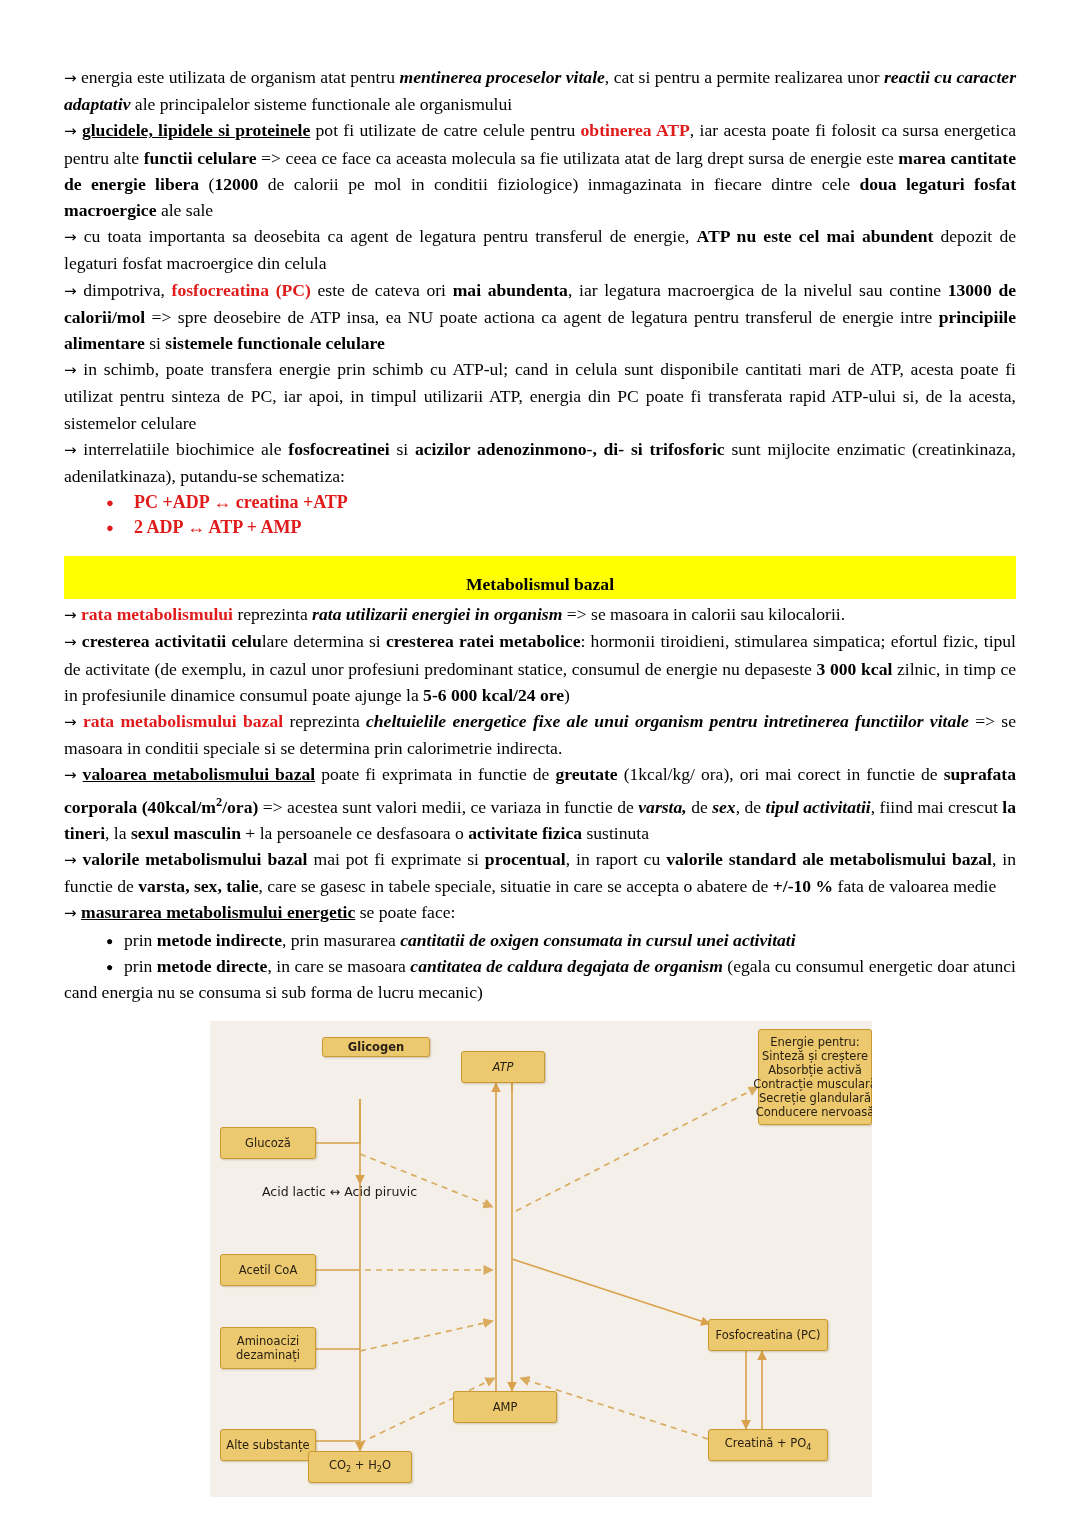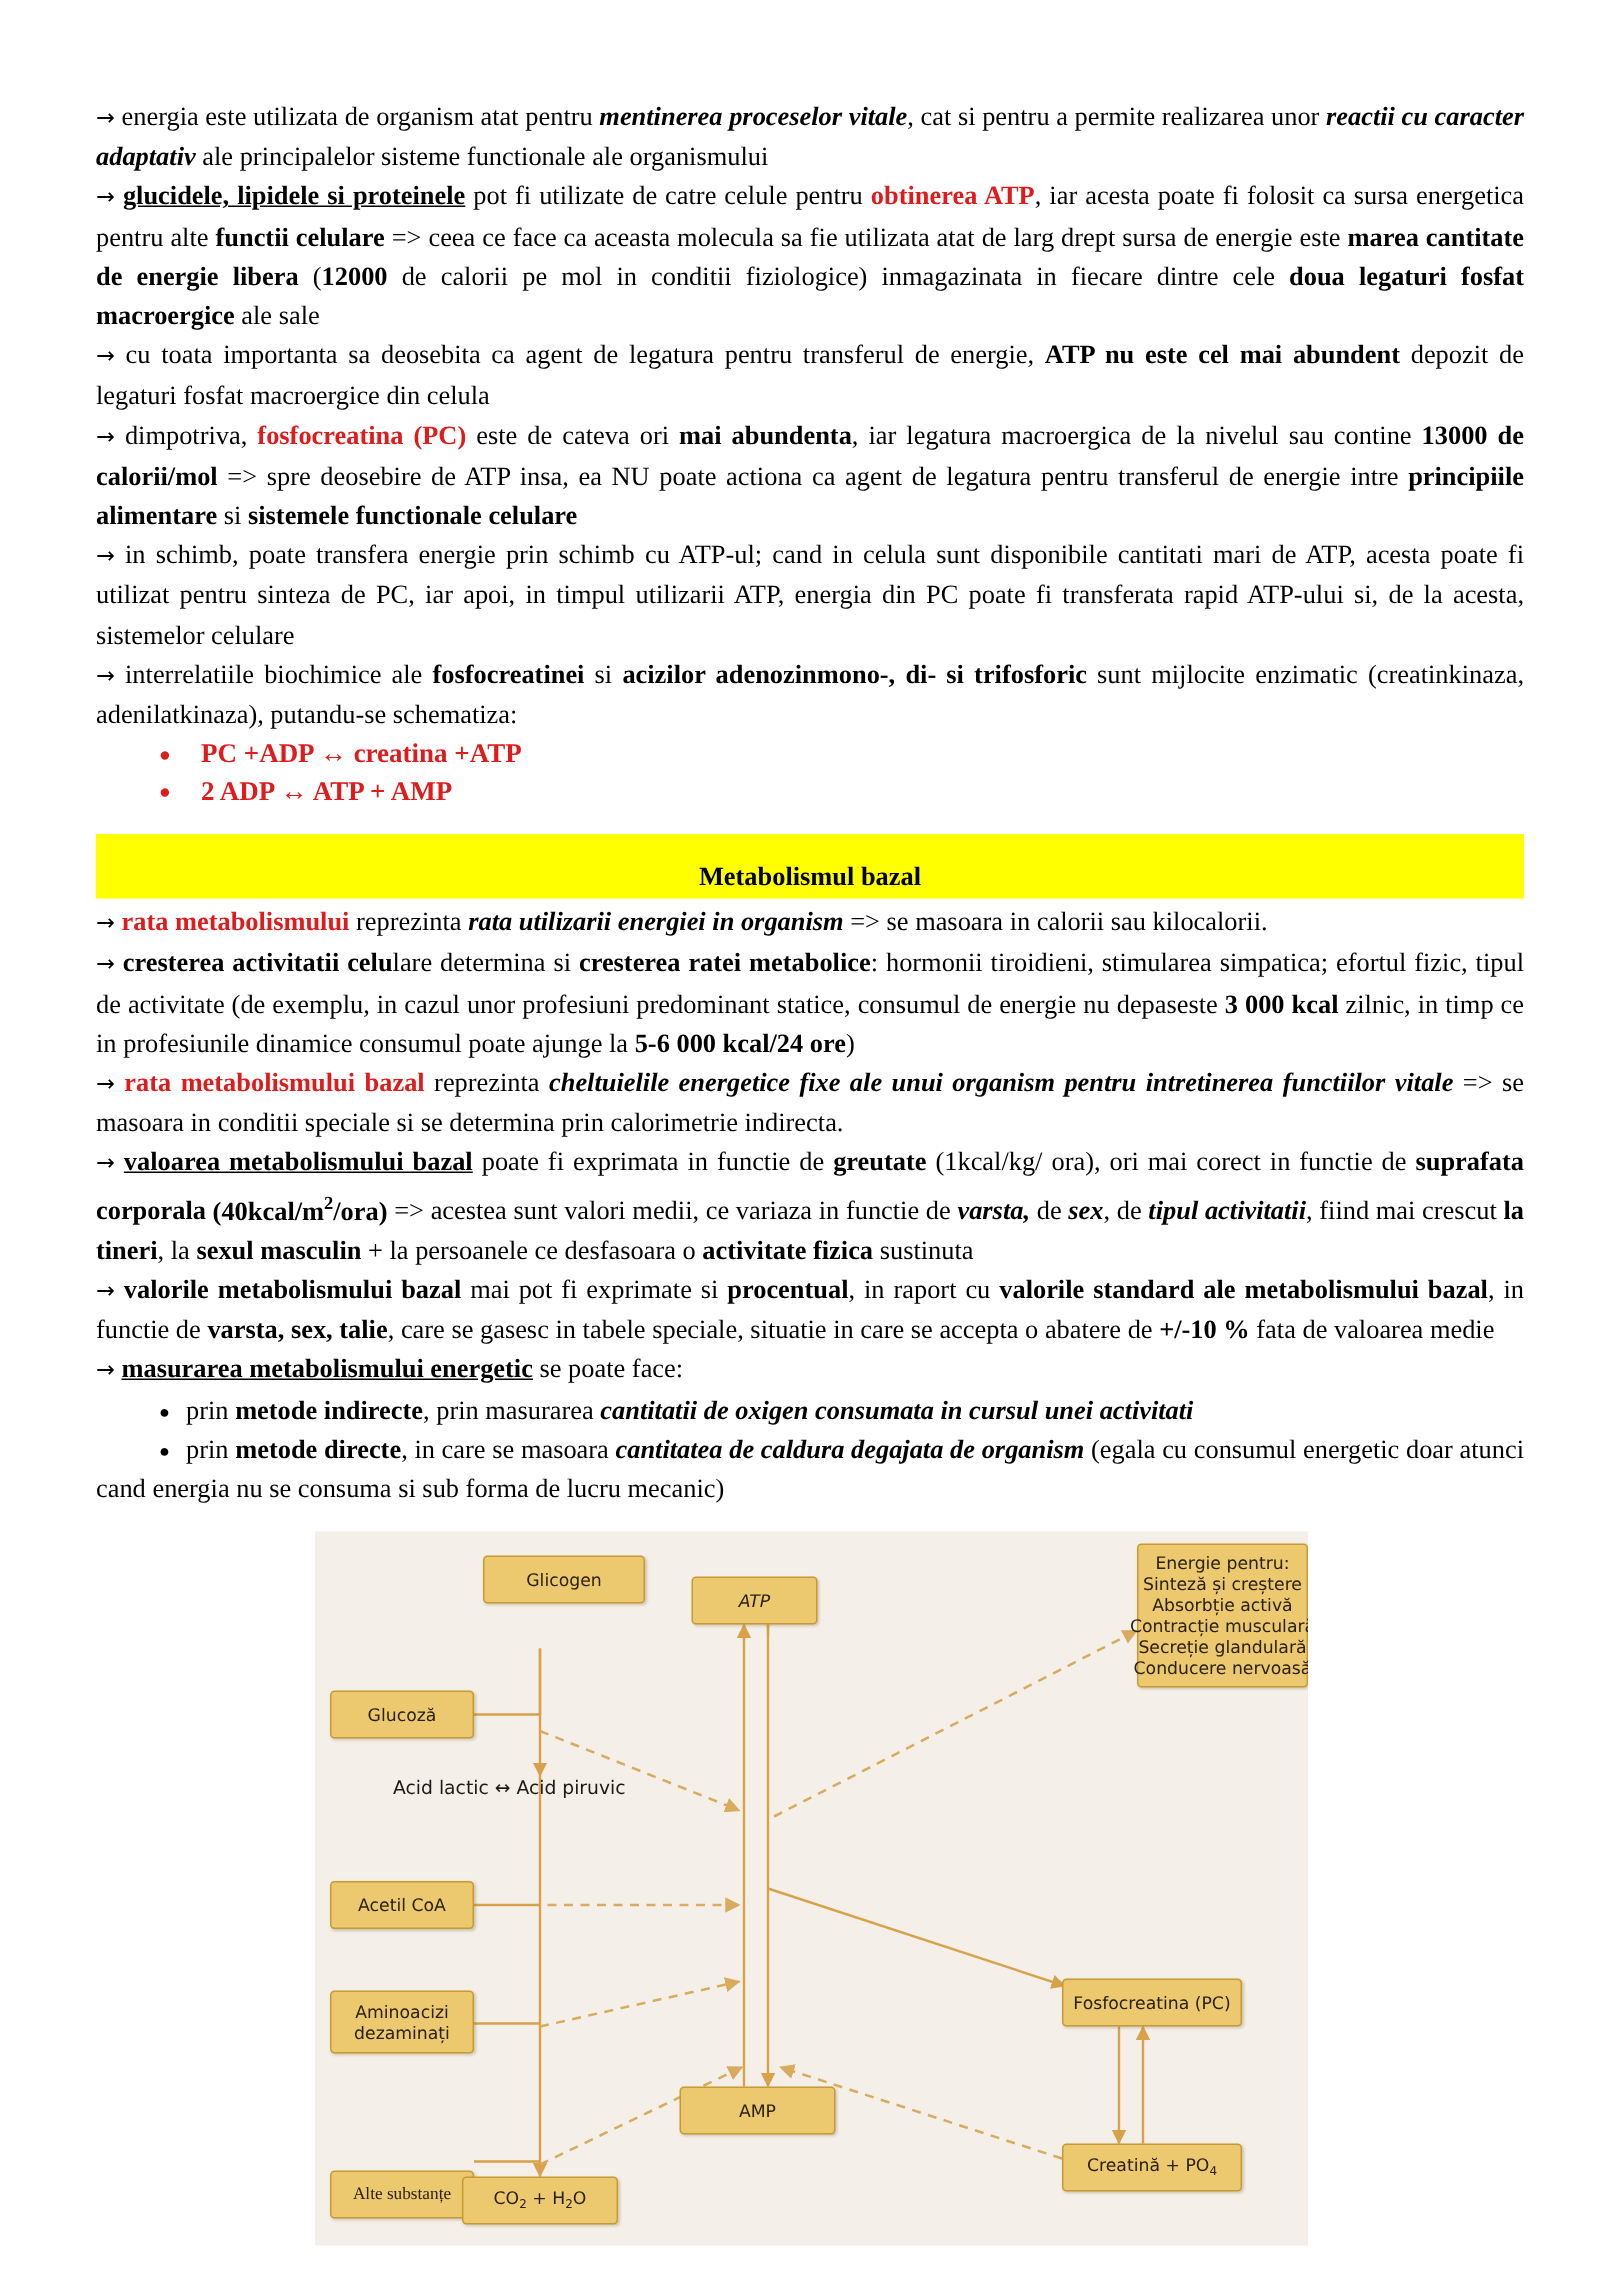--- a/index.html
+++ b/index.html
@@ -221,21 +221,21 @@
           <path d="M150,330 L283,300" marker-end="url(#ahd)"></path>
 
           <path d="M150,422 L285,357" marker-end="url(#ahd)"></path>
 
           <path d="M306,190 L548,66" marker-end="url(#ahd)"></path>
 
           <path d="M498,418 L310,357" marker-end="url(#ahd)"></path>
         </g>
       </svg>
 
-      <div class="node" style="left:112px; top:16px; width:108px; height:32px;">
+      <div class="node" style="left:112px; top:16px; width:108px; height:20px;font-weight:bold;">
         <span>Glicogen</span>
       </div>
 
       <div class="node" style="left:10px; top:106px; width:96px; height:32px;">
         <span>Glucoză</span>
       </div>
 
       <div class="node" style="left:251px; top:30px; width:84px; height:32px;font-style:italic;">
         <span>ATP</span>
       </div>
@@ -253,21 +253,21 @@
 
       <div class="node" style="left:10px; top:233px; width:96px; height:32px;justify-content:center;">
         <span>Acetil CoA</span>
       </div>
 
       <div class="node multiline" style="left:10px; top:306px; width:96px; height:42px;">
         <span>Aminoacizi</span>
         <span>dezaminați</span>
       </div>
 
-      <div class="node" style="left:10px; top:426px; width:96px; height:32px;font-family:Liberation Serif, serif;">
+      <div class="node" style="left:10px; top:408px; width:96px; height:32px;">
         <span>Alte substanțe</span>
       </div>
 
       <div class="node" style="left:243px; top:370px; width:104px; height:32px;">
         <span>AMP</span>
       </div>
 
       <div class="node" style="left:498px; top:298px; width:120px; height:32px;">
         <span>Fosfocreatina (PC)</span>
       </div>

